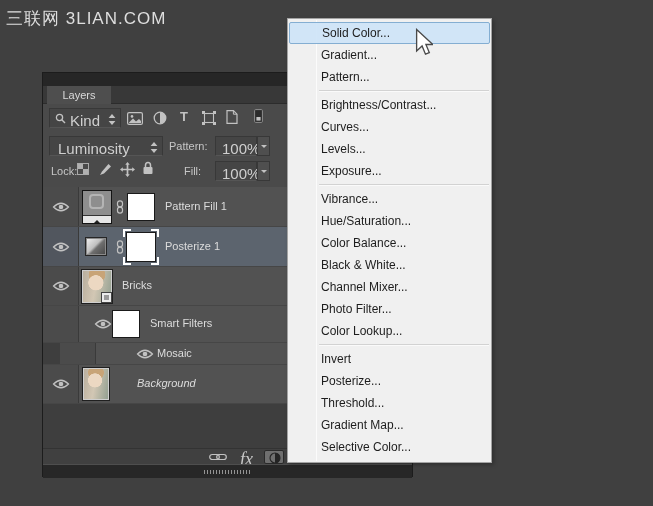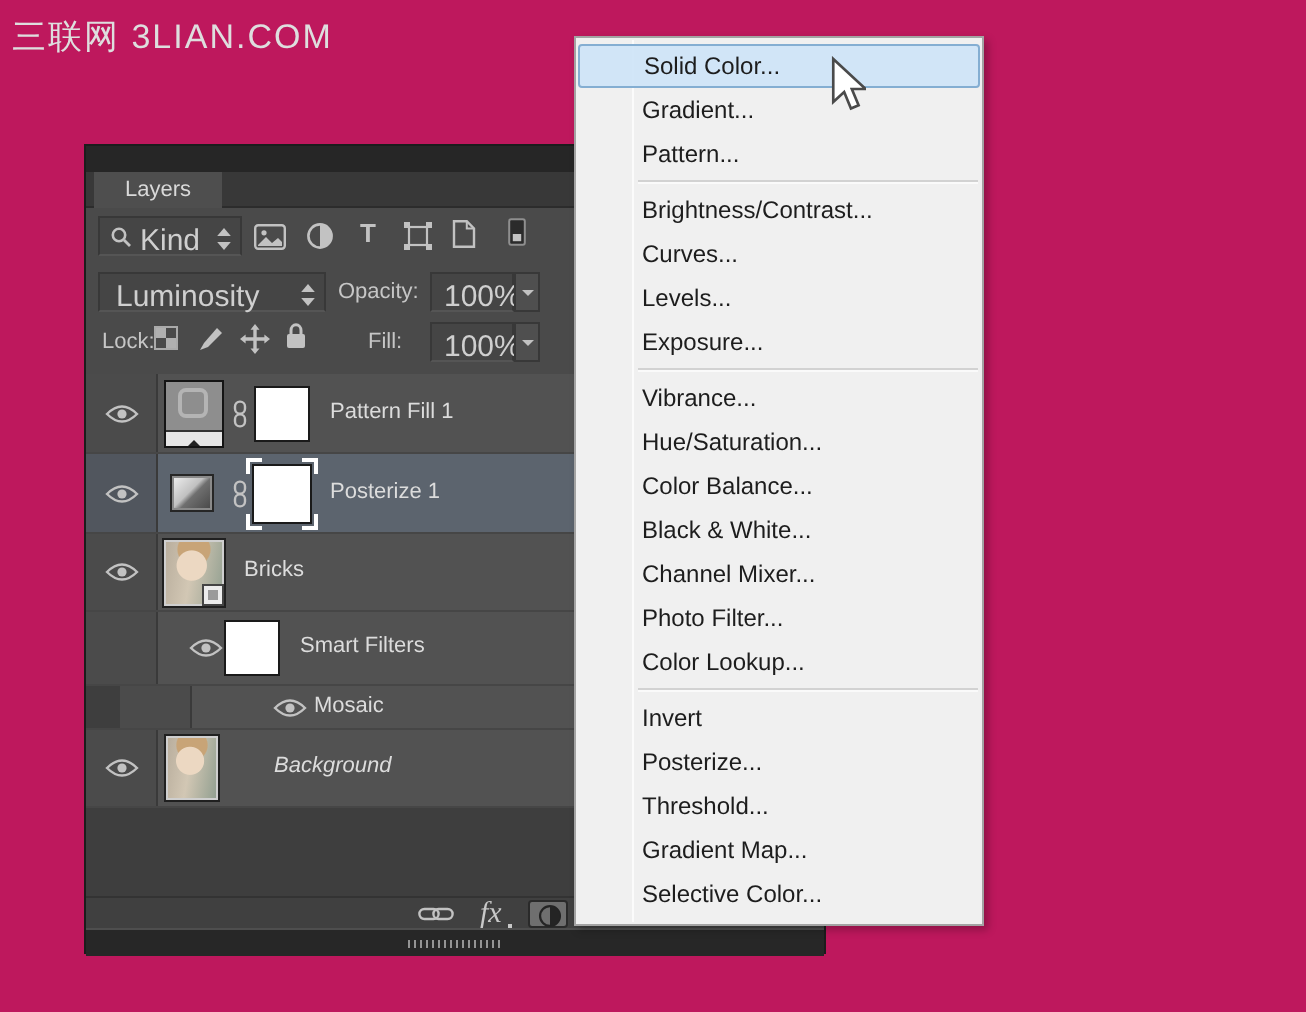--- a/index.html
+++ b/index.html
@@ -1,18 +1,18 @@
 <!DOCTYPE html>
 <html><head>
 <meta charset="utf-8">
 <style>
   * { margin:0; padding:0; box-sizing:border-box; }
   html,body { background:#fff; }
   body { font-family:"Liberation Sans","DejaVu Sans",sans-serif; }
-  .screen { position:relative; width:653px; height:506px; background:#be185d; overflow:hidden; }
+  .screen { position:relative; width:653px; height:506px; background:#404040; overflow:hidden; }
 
   .watermark { position:absolute; left:6px; top:7px; font-size:17px; color:#dedede; letter-spacing:1px; }
 
   
   .panel { position:absolute; left:42px; top:72px; width:371px; height:405px; background:#4a4a4a; border:1px solid #1c1c1c; z-index:1; }
   .topstrip { position:absolute; left:0; top:0; width:100%; height:13px; background:#262626; }
   .tabbar { position:absolute; left:0; top:13px; width:100%; height:18px; background:#383838; border-bottom:1px solid #2c2c2c; }
   .tab { position:absolute; left:4px; top:0; width:64px; height:18px; background:#4e4e4e; color:#d9d9d9; font-size:11px; line-height:18px; text-align:center; }
   .hdr { position:absolute; left:0; top:31px; width:100%; height:83px; background:#4a4a4a; }
 
@@ -71,21 +71,21 @@
   .photothumb { position:absolute; border:1px solid #cfcfcf; outline:1px solid #202020;
     background: radial-gradient(circle at 46% 38%, #ecd8c2 0 30%, rgba(0,0,0,0) 32%),
                 radial-gradient(circle at 50% 12%, #c8a477 0 26%, rgba(0,0,0,0) 28%),
                 linear-gradient(100deg,#b9ae9d 0%,#d2c7b4 45%,#93a091 100%); }
   .bricksthumb { left:3px; top:3px; width:30px; height:33px; }
   .bgthumb { left:4px; top:3px; width:26px; height:32px; }
   .sobadge { position:absolute; right:-1px; bottom:-1px; width:11px; height:11px; background:#ececec; border:1px solid #444; }
   .sobadge:after { content:""; position:absolute; left:2px; top:2px; width:5px; height:5px; background:#9a9a9a; }
 
   .statusbar { position:absolute; left:0; top:375px; width:100%; height:16px; background:#404040; border-top:1px solid #333; }
-  .fxlabel { position:absolute; left:197px; top:0px; font-family:"Liberation Serif","DejaVu Serif",serif; font-style:italic; font-size:15px; color:#c8c8c8; }
+  .fxlabel { position:absolute; left:197px; top:0px; font-family:"Liberation Serif","DejaVu Serif",serif; font-style:italic; font-size:18px; color:#c8c8c8; }
   .fxlabel:after { content:""; position:absolute; right:-5px; bottom:2px; width:2px; height:2px; background:#c8c8c8; }
   .adjbtn { position:absolute; left:221px; top:1px; width:20px; height:14px; background:#6f6f6f; border:1px solid #2a2a2a; border-radius:2px; }
   .adjbtn .ic { position:absolute; left:4px; top:1px; color:#242424; }
 
   .bottombar { position:absolute; left:0; top:391px; width:100%; height:14px; background:#272727; border-top:1px solid #4e4e4e; }
   .grip { position:absolute; left:50%; top:5px; width:48px; height:4px; margin-left:-24px;
     background:repeating-linear-gradient(90deg,#949494 0 1px,transparent 1px 3px); }
 
   .ic { color:#c2c2c2; display:block; }
 
@@ -217,21 +217,21 @@
             <use href="#sym-toggle"></use>
           </svg>
       </div>
 
       <div class="pscontrol blendbox">
         <span class="blabel">Luminosity</span>
         <svg class="ic barr" width="8" height="11">
             <use href="#sym-updown"></use>
           </svg>
       </div>
-      <span class="hlabel" style="left:126px;top:36px">Opacity:</span>
+      <span class="hlabel" style="left:126px;top:36px">Pattern:</span>
       <div class="pscontrol valbox" style="left:172px;top:32px">
         <span class="v">100%</span>
       </div>
       <div class="dropbtn" style="left:214px;top:32px"></div>
 
       <span class="hlabel" style="left:8px;top:61px">Lock:</span>
       <div class="ficon" style="left:34px;top:59px">
         <svg class="ic" width="12" height="12">
             <use href="#sym-checker"></use>
           </svg>

